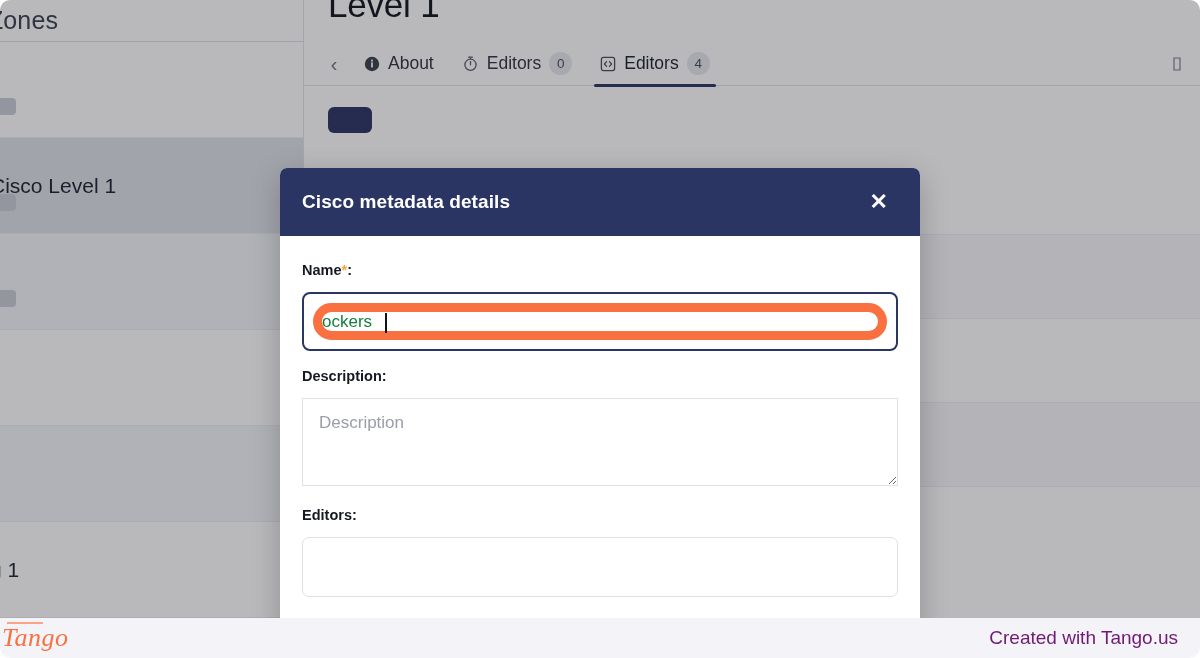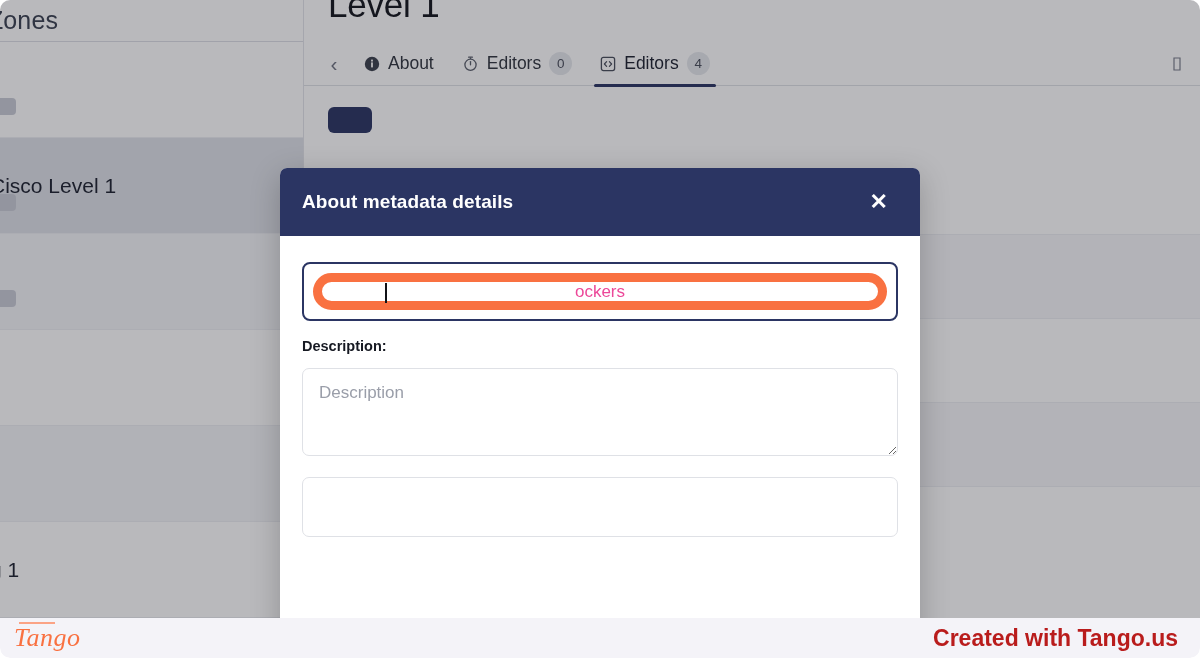--- a/index.html
+++ b/index.html
@@ -296,44 +296,43 @@
     border-radius: 22px;
     pointer-events: none;
   }
   .name-input {
     position: relative;
     z-index: 2;
     border: none;
     outline: none;
     background: transparent;
     font-size: 17px;
-    color: #ec4899;
+    color: #15803d;
     width: 100%;
     padding: 0 6px;
     font-family: "Liberation Sans", sans-serif;
     caret-color: #111318;
-    text-align: center;
   }
   .caret {
     position: absolute;
     z-index: 3;
     width: 1.5px;
     height: 20px;
     background: #111318;
     left: 81px;
     top: 19px;
   }
 
   .block { margin-top: 17px; }
 
   .desc-area {
     width: 100%;
     height: 88px;
     border: 1px solid #dfe1e6;
-    border-radius: 7px;
+    border-radius: 0;
     padding: 14px 16px;
     font-size: 17px;
     color: #3a3f4b;
     font-family: "Liberation Sans", sans-serif;
     resize: vertical;
     outline: none;
     background: #ffffff;
   }
   .desc-area::placeholder { color: #9a9ea9; }
 
@@ -349,44 +348,44 @@
   
   .footer {
     position: absolute;
     left: 0; bottom: 0;
     width: 1200px;
     height: 40px;
     background: #f4f3f8;
     display: flex;
     align-items: center;
     justify-content: space-between;
-    padding: 0 22px 0 14px;
+    padding: 0 22px 0 2px;
     z-index: 90;
     border-radius: 0 0 10px 10px;
   }
   .tango-logo {
     font-family: "Liberation Serif", serif;
     font-style: italic;
     font-size: 26px;
     color: #f97141;
     letter-spacing: .5px;
     position: relative;
     line-height: 1;
   }
   .tango-logo::before {
     content: "";
     position: absolute;
     left: 5px; top: -3px;
     width: 36px; height: 2px;
     background: #fba385;
   }
   .footer-credit {
-    font-size: 23px;
-    color: #b91c1c;
-    font-weight: 700;
+    font-size: 19px;
+    color: #701a75;
+    font-weight: 400;
   }
 </style>
 </head>
 <body>
 
 <div id="app">
 
   <div class="bg-layer">
 
     <div class="sidebar">
@@ -480,39 +479,41 @@
           <div class="meta-row alt"></div>
         </div>
       </div>
     </div>
   </div>
 
   <div class="dimmer"></div>
 
   <div class="modal">
     <div class="modal-head">
-      <span class="modal-title">About metadata details</span>
+      <span class="modal-title">Cisco metadata details</span>
       <button class="modal-close">✕</button>
     </div>
 
     <div class="modal-body">
 
+      <label class="field-label"><span>Name</span><span class="req">*</span><span>:</span></label>
 
       <div class="name-wrap">
         <input class="name-input" type="text" value="ockers" style="">
         <span class="caret"></span>
         <span class="hl-ring"></span>
       </div>
 
       <div class="block">
         <label class="field-label">Description:</label>
         <textarea class="desc-area" placeholder="Description" style=""></textarea>
       </div>
 
       <div class="block">
+        <label class="field-label">Editors:</label>
         <div class="editors-box"></div>
       </div>
 
     </div>
   </div>
 
   <div class="footer">
     <span class="tango-logo">Tango</span>
     <span class="footer-credit">Created with Tango.us</span>
   </div>

